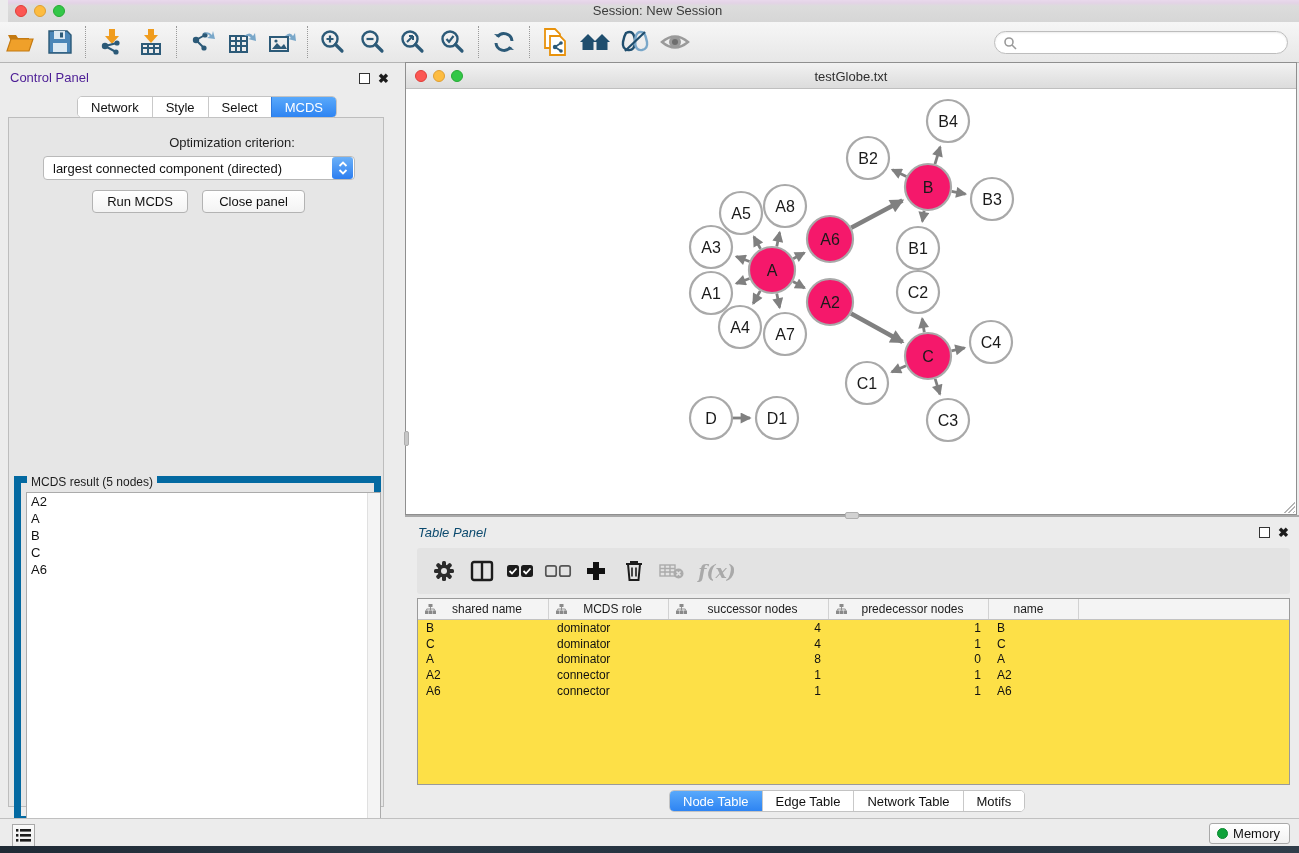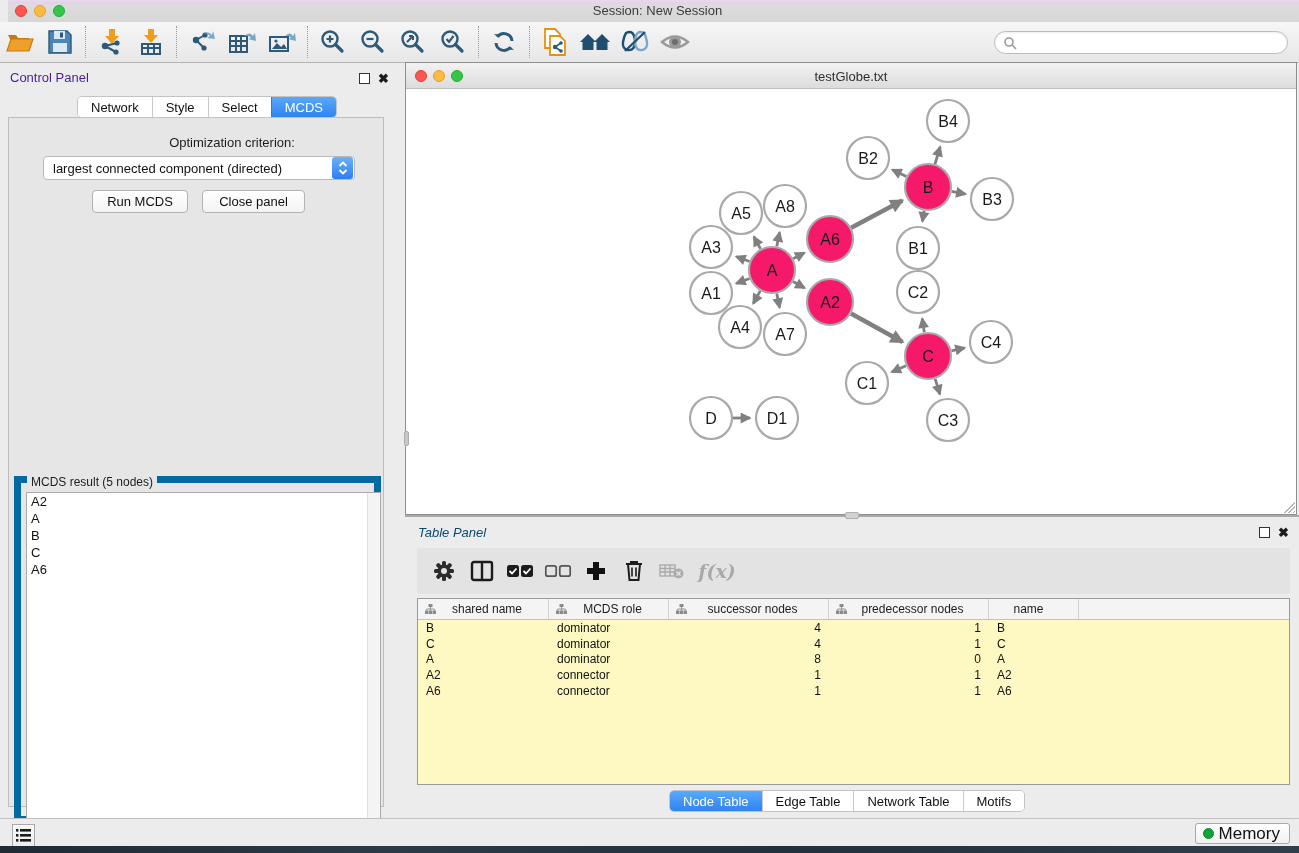--- a/index.html
+++ b/index.html
@@ -85,41 +85,41 @@
   .h-handle { position:absolute; left:845px; top:512px; width:14px; height:7px;
     background:#d2d2d2; border:1px solid #b0b0b0; border-radius:2px; }
 
   
   .tpanel-title { position:absolute; left:418px; top:525px; font-size:13px; color:#0c4a6e;font-style:italic; }
   .tp-toolbar { position:absolute; left:417px; top:548px; width:873px; height:46px;
     background:#e3e3e3; border-radius:3px; display:flex; align-items:center; padding-left:8px; }
   .tp-btn { width:38px; height:38px; display:flex; align-items:center; justify-content:center; }
   .fx-label { font-style:italic; font-family:"DejaVu Serif", serif; font-size:19px; color:#a9a9a9;font-weight:bold; }
   .tp-table { position:absolute; left:417px; top:598px; width:873px; height:187px;
-    background:#fef9c3; border:1px solid #9a9a9a; overflow:hidden; }
+    background:#fde047; border:1px solid #9a9a9a; overflow:hidden; }
   .thead { display:flex; height:21px; background:#f4f4f4; border-bottom:1px solid #c2c2c2; }
   .th { position:relative; display:flex; align-items:center; border-right:1px solid #d2d2d2;
     font-size:12px; color:#1c1c1c; }
   .th .th-label { flex:1; text-align:center; padding-right:10px; }
   .th .th-icon { margin-left:7px; display:flex; }
   .trow { display:flex; height:15.8px; align-items:center; }
   .td { font-size:12px; color:#111; padding:0 8px; white-space:nowrap; overflow:hidden; }
   .td.r { text-align:right; }
   .c0{width:131px;} .c1{width:120px;} .c2{width:160px;} .c3{width:160px;} .c4{width:90px;}
   #tp-tabbar { left:669px; top:790px; }
 
   
   .statusbar { position:absolute; left:0; top:818px; width:1299px; height:28px;
     background:#ececec; border-top:1px solid #c0c0c0; }
   .list-btn { position:absolute; left:12px; top:5px; width:23px; height:23px;
     background:linear-gradient(#fafafa,#ededed); border:1px solid #a9a9a9;
     display:flex; align-items:center; justify-content:center; }
   .memory-btn { position:absolute; right:9px; top:4px; height:21px; padding:0 9px 0 7px;
     background:linear-gradient(#ffffff,#f1f1f1); border:1px solid #a9a9a9; border-radius:3px;
-    display:flex; align-items:center; gap:5px; font-size:17px; color:#111; }
+    display:flex; align-items:center; gap:5px; font-size:13px; color:#111; }
   .mem-dot { width:11px; height:11px; border-radius:50%; background:#0ea23a; border:1px solid #0b8830; }
   .desktop-strip { position:absolute; left:0; top:846px; width:1299px; height:7px;
     background:linear-gradient(90deg,#1f2a35,#2c3a47 30%,#22303d 60%,#303d4a); }
 </style>
 </head>
 <body>
 
 <div id="app">
 
   <div class="titlebar">

